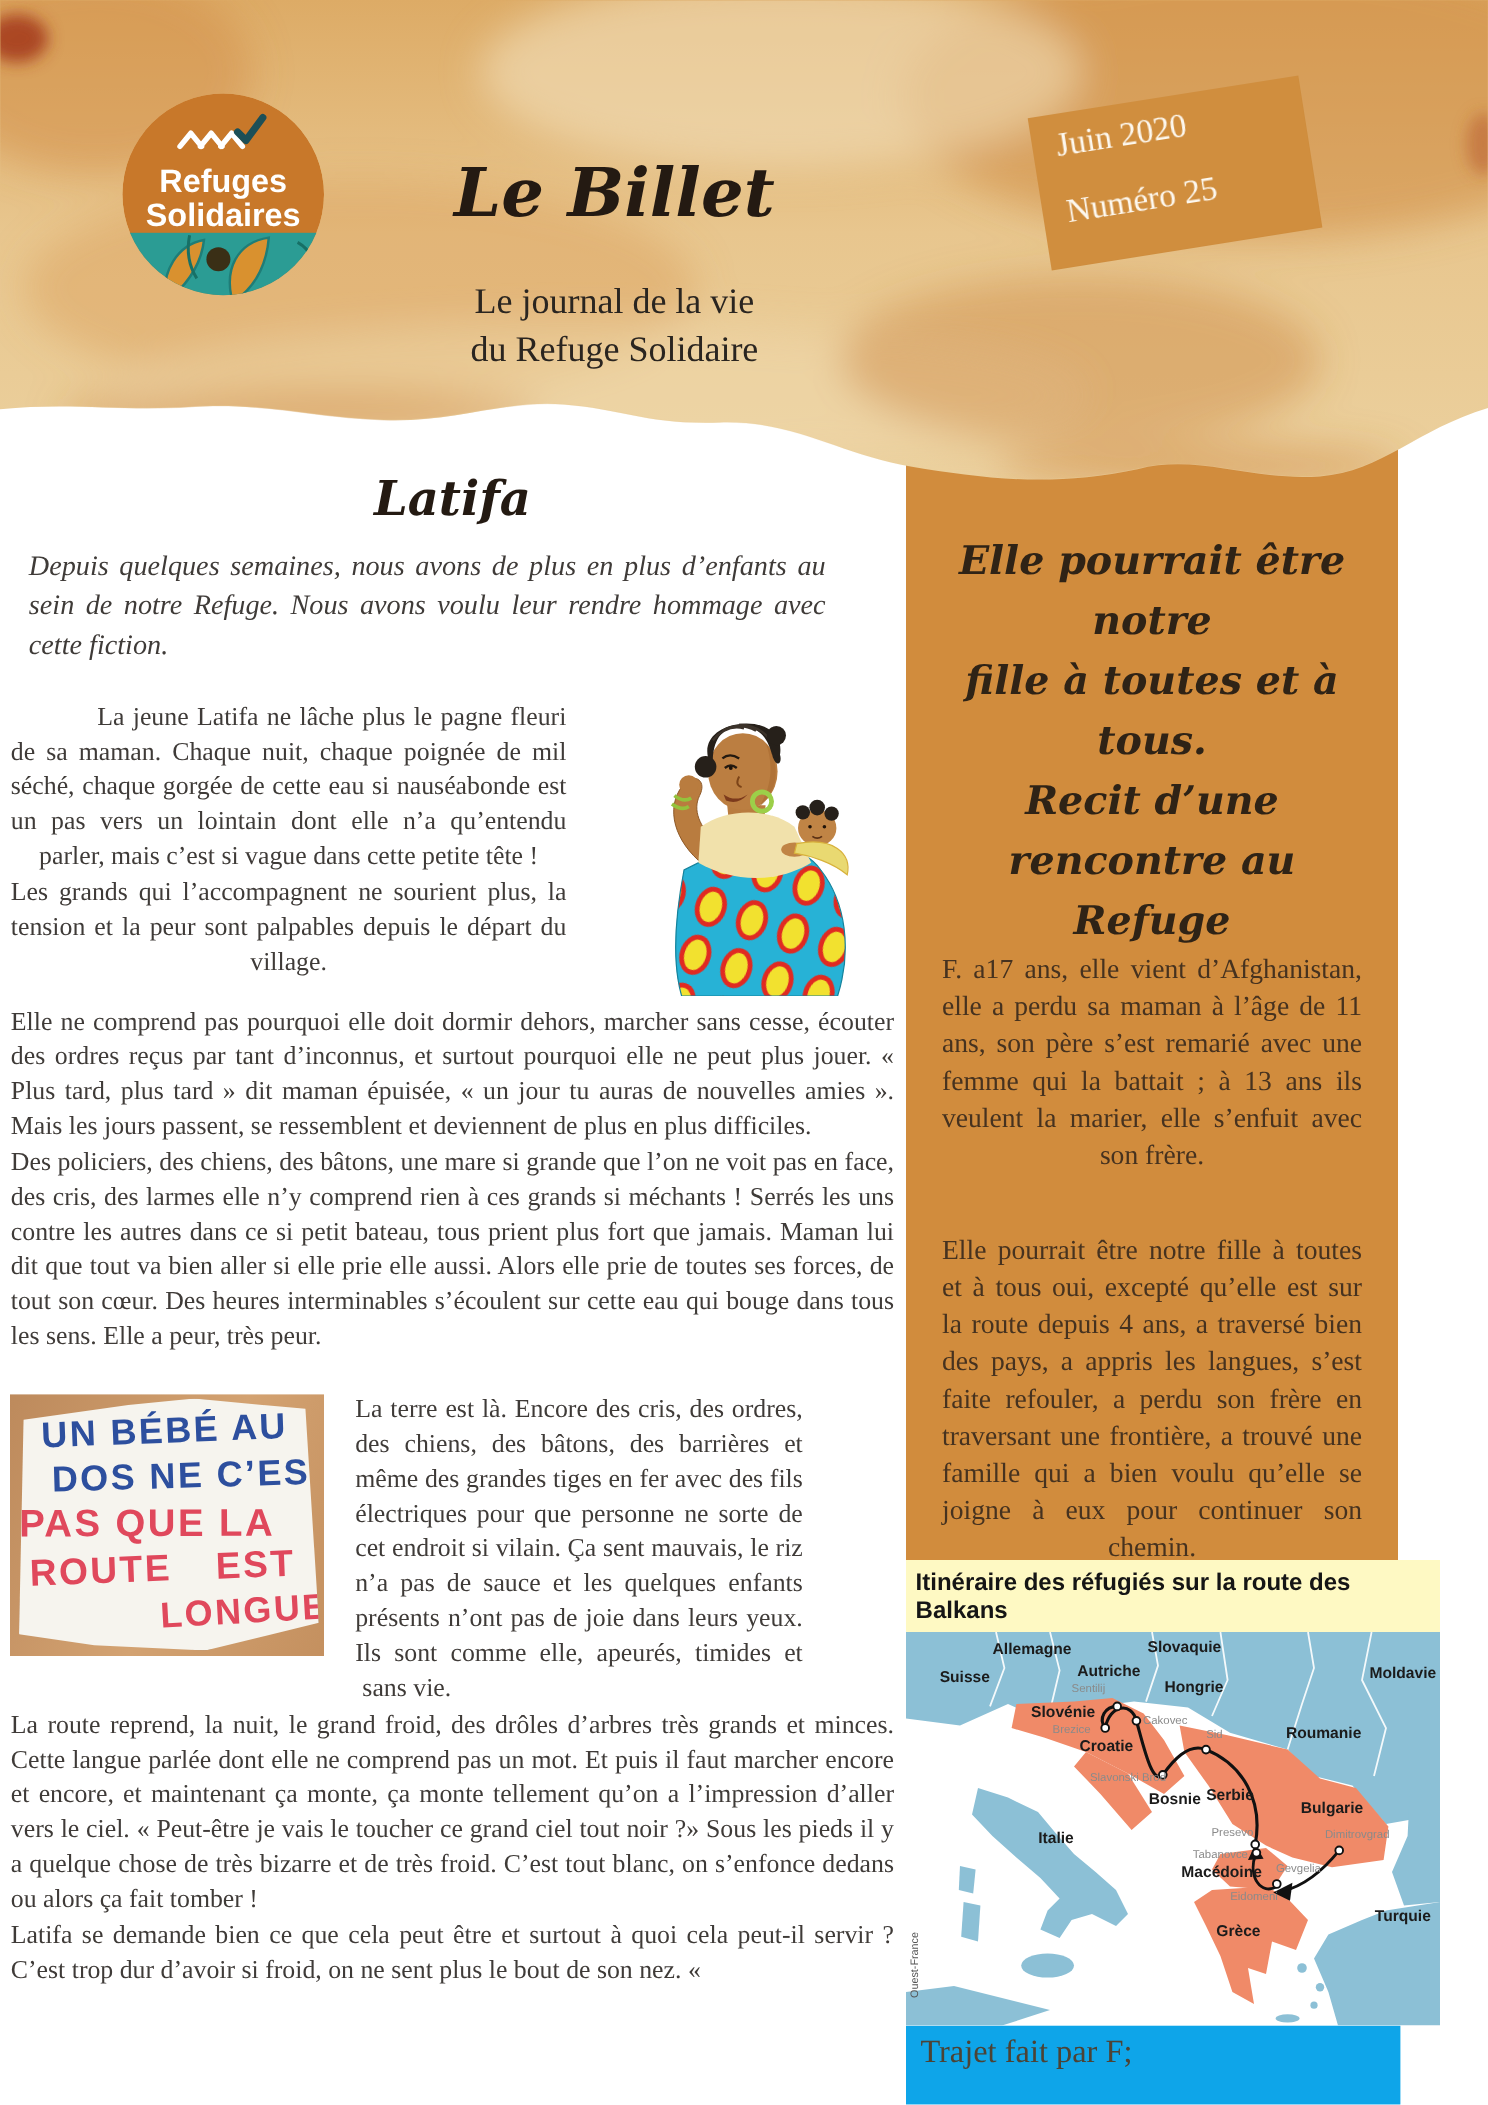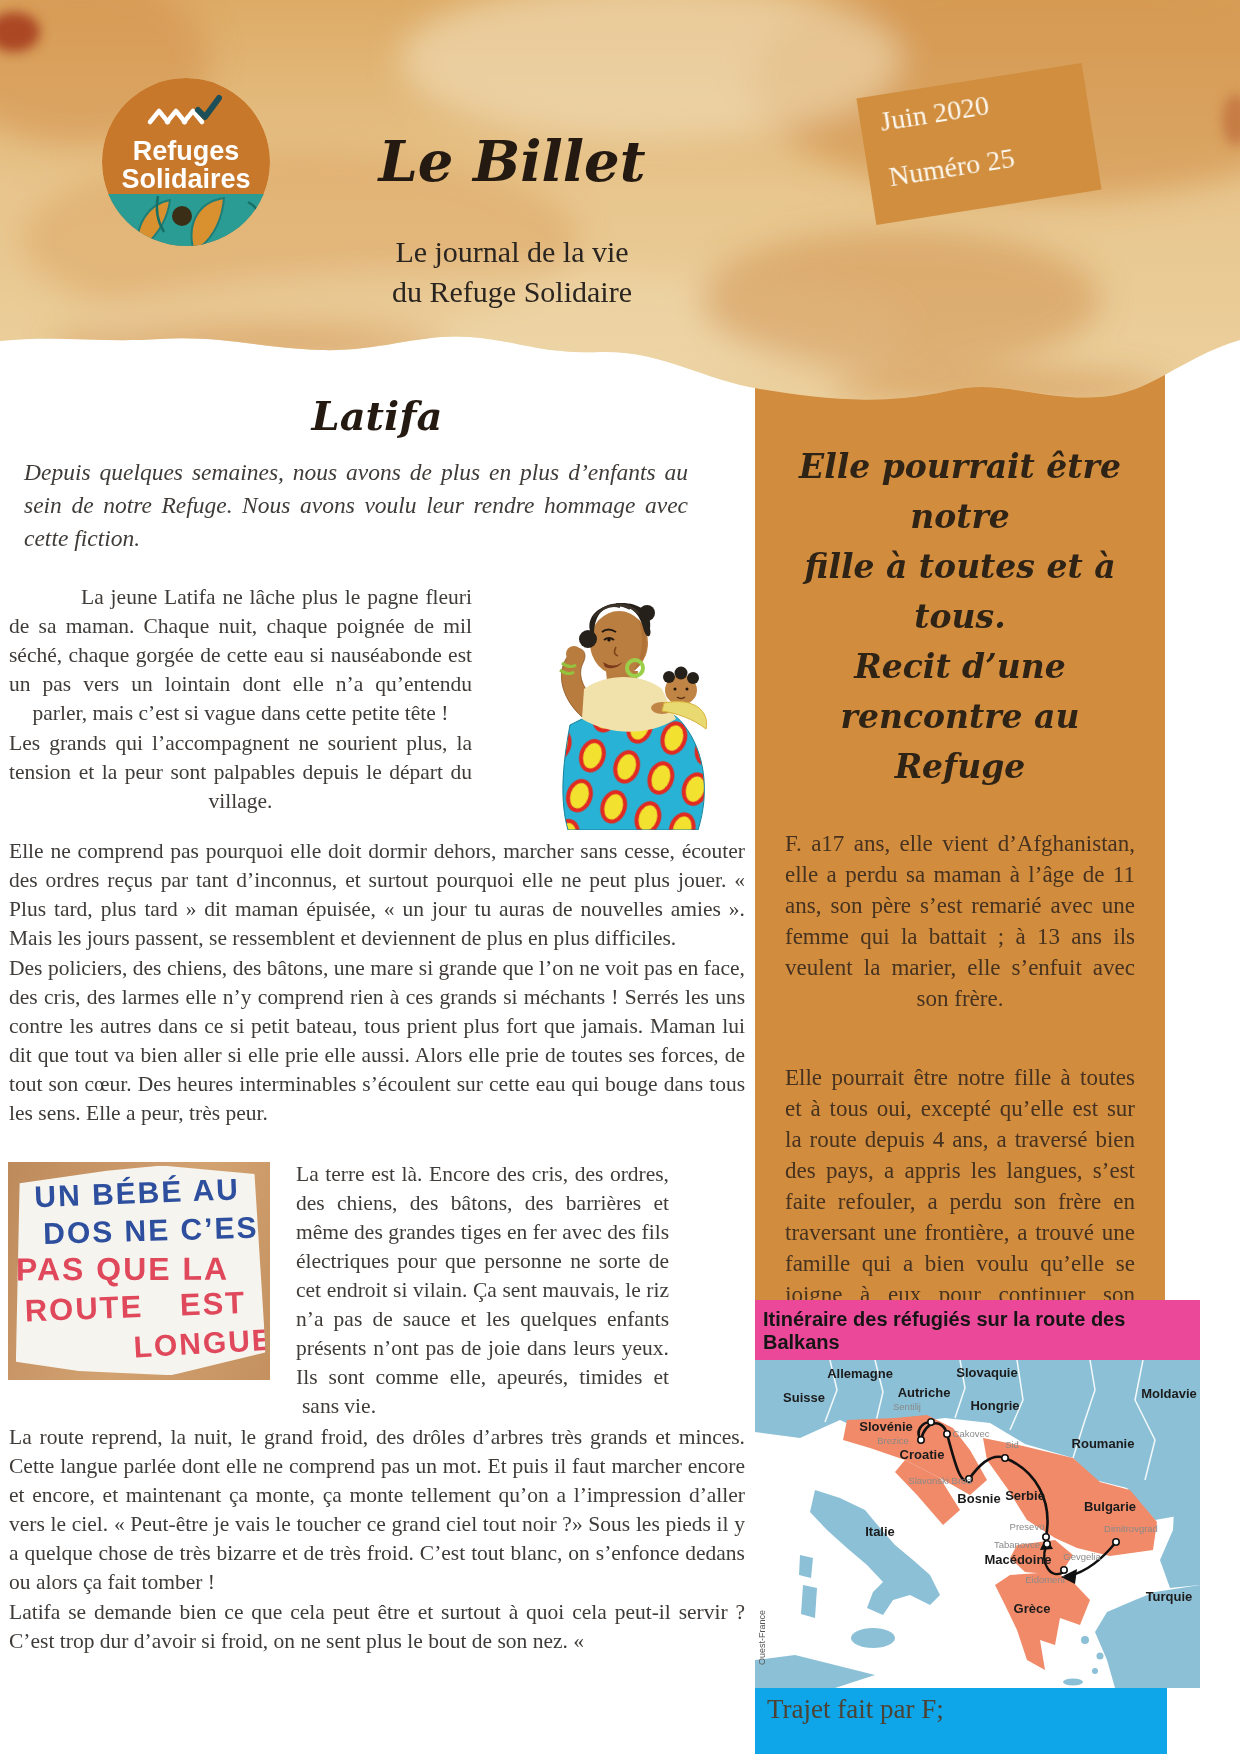--- a/index.html
+++ b/index.html
@@ -47,26 +47,26 @@
   .p-sign{padding-right:76px;}
   .after-sign{margin-top:46px;}
   .clearfix::after{content:"";display:block;clear:both;}
 
   
   .panel{position:absolute;left:755px;top:352px;width:410px;height:948px;background:#d18c3d;z-index:1;
          padding:42px 30px 0 30px;}
   .panel-title{text-align:center;color:#2f2316;font-size:33px;line-height:50px;}
   .panel p{font-size:23px;line-height:31px;color:#46321f;text-align:justify;margin:0;hyphens:auto;
            text-align-last:center;-moz-text-align-last:center;}
-  .panel .pp1{margin-top:36px;} .panel .pp2{margin-top:48px;} .panel .pp3{margin-top:50px;padding:0 4px;}
+  .panel .pp1{} .panel .pp2{margin-top:48px;} .panel .pp3{margin-top:50px;padding:0 4px;}
 
   
   .map-block{position:absolute;left:755px;top:1300px;width:445px;z-index:3;background:#fff;}
   .map-title{font-family:"Liberation Sans",sans-serif;font-weight:bold;font-size:20px;color:#151515;
-             padding:8px 6px 6px 8px;background:#ec4899;}
+             padding:8px 6px 6px 8px;background:#fef9c3;}
   .map-svg{display:block;background:#fff;}
   .m-country{font:bold 13px "Liberation Sans",sans-serif;fill:#1b1b1b;}
   .m-city{font:9.5px "Liberation Sans",sans-serif;fill:#8a8a8a;}
   .m-credit{font:9px "Liberation Sans",sans-serif;fill:#555;}
   .map-caption{width:412px;height:66px;background:#0ea5e9;color:#4c4335;font-size:27px;
                padding:6px 0 0 12px;}
 </style>
 </head>
 <body>
 

